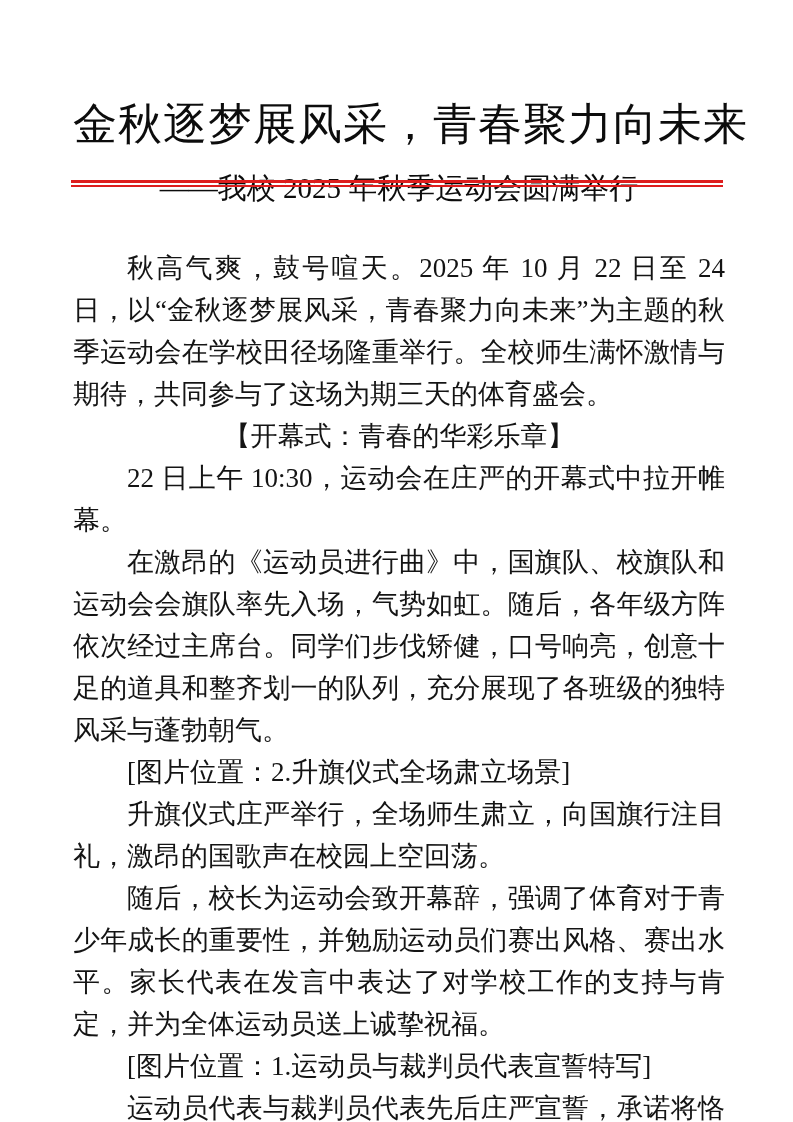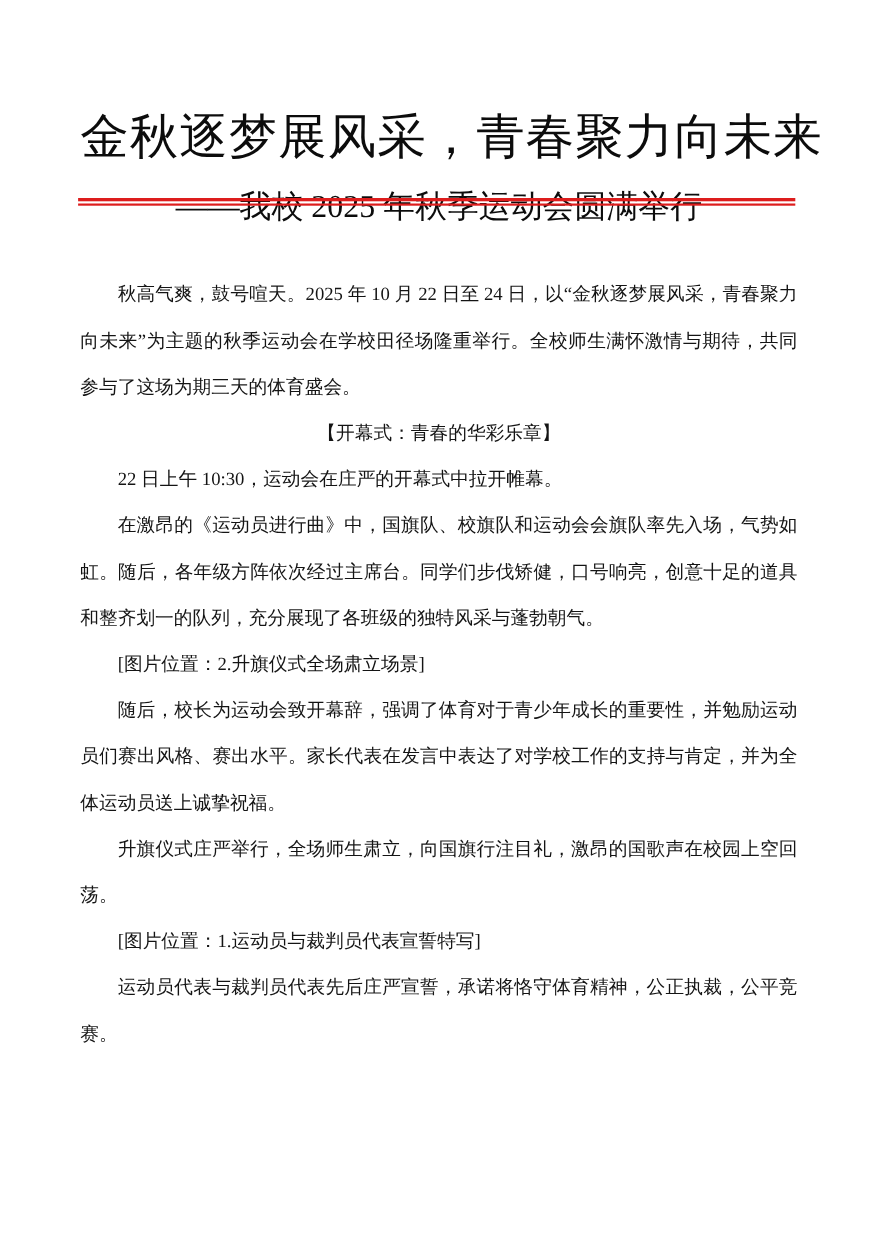--- a/index.html
+++ b/index.html
@@ -52,21 +52,21 @@
     border-top-style: solid;
     border-top-width: 3px;
     border-bottom-style: solid;
     border-bottom-width: 2px;
     background: transparent;
     pointer-events: none;
   }
   .doc-body { margin-top: 37px; }
   .doc-body p {
     margin: 0;
-    font-size: 17px;
+    font-size: 27px;
     line-height: 42px;
     text-align: justify;
     text-justify: inter-character;
     text-indent: 2em;
     word-break: break-all;
   }
   .doc-body p.heading {
     text-align: center;
     text-indent: 0;
     font-family: Liberation Serif, serif;
@@ -84,20 +84,20 @@
       <h2 class="doc-subtitle">——我校 2025 年秋季运动会圆满举行</h2>
       <div class="red-divider" style="border-color: rgb(221, 29, 29);"></div>
     </div>
 
     <div class="doc-body">
       <p>秋高气爽，鼓号喧天。2025 年 10 月 22 日至 24 日，以“金秋逐梦展风采，青春聚力向未来”为主题的秋季运动会在学校田径场隆重举行。全校师生满怀激情与期待，共同参与了这场为期三天的体育盛会。</p>
       <p class="heading">【开幕式：青春的华彩乐章】</p>
       <p>22 日上午 10:30，运动会在庄严的开幕式中拉开帷幕。</p>
       <p>在激昂的《运动员进行曲》中，国旗队、校旗队和运动会会旗队率先入场，气势如虹。随后，各年级方阵依次经过主席台。同学们步伐矫健，口号响亮，创意十足的道具和整齐划一的队列，充分展现了各班级的独特风采与蓬勃朝气。</p>
       <p>[图片位置：2.升旗仪式全场肃立场景]</p>
+      <p>升旗仪式庄严举行，全场师生肃立，向国旗行注目礼，激昂的国歌声在校园上空回荡。</p>
       <p>随后，校长为运动会致开幕辞，强调了体育对于青少年成长的重要性，并勉励运动员们赛出风格、赛出水平。家长代表在发言中表达了对学校工作的支持与肯定，并为全体运动员送上诚挚祝福。</p>
-      <p>升旗仪式庄严举行，全场师生肃立，向国旗行注目礼，激昂的国歌声在校园上空回荡。</p>
       <p>[图片位置：1.运动员与裁判员代表宣誓特写]</p>
       <p>运动员代表与裁判员代表先后庄严宣誓，承诺将恪守体育精神，公正执裁，公平竞赛。</p>
     </div>
 
   </div>
 </div>
 
 </body></html>

